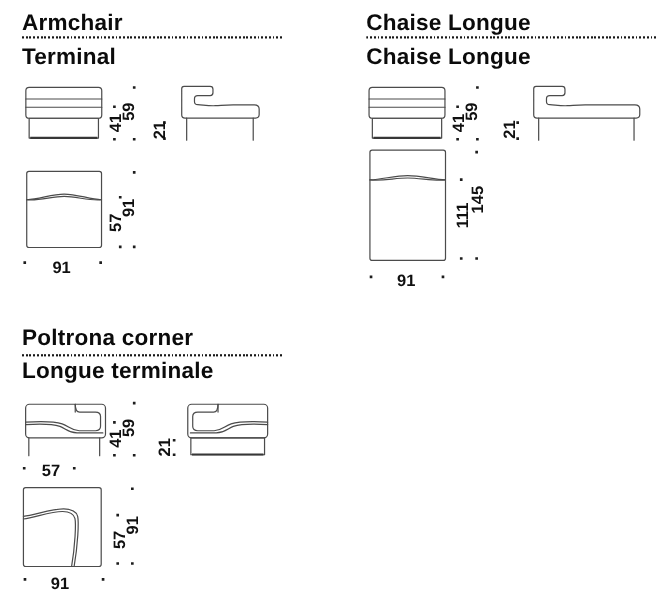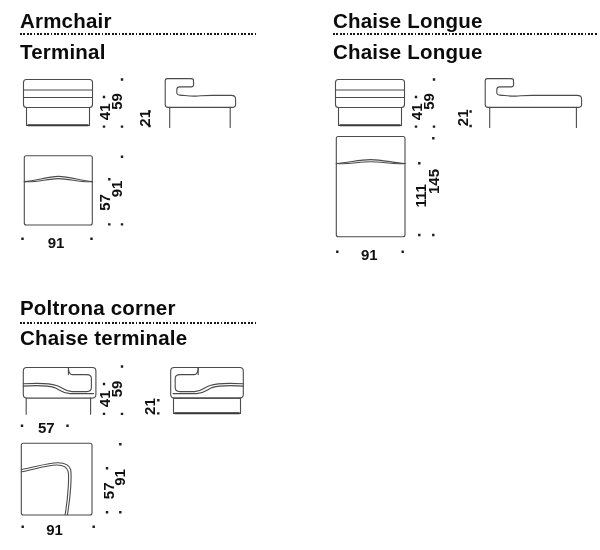--- a/index.html
+++ b/index.html
@@ -23,21 +23,21 @@
   <div class="title" style="left:20px;top:9px">Armchair</div>
   <div class="dotted" style="left:20px;top:33.4px;width:238px"></div>
   <div class="title" style="left:20px;top:40.3px">Terminal</div>
 
   <div class="title" style="left:333px;top:9px">Chaise Longue</div>
   <div class="dotted" style="left:333px;top:33.4px;width:264px"></div>
   <div class="title" style="left:333px;top:40.3px">Chaise Longue</div>
 
   <div class="title" style="left:20px;top:295.8px">Poltrona corner</div>
   <div class="dotted" style="left:20px;top:322.4px;width:238px"></div>
-  <div class="title" style="left:20px;top:325.8px">Chaise terminale</div>
+  <div class="title" style="left:20px;top:325.8px">Longue terminale</div>
 
   <svg width="600" height="550" viewBox="0 0 600 550">
 
     <g>
       <g>
         <rect class="ln" x="23.5" y="79.5" width="69" height="28" rx="3"></rect>
         <path class="ln" d="M23.5 90H92.5M23.5 97.5H92.5"></path>
         <rect class="ln" x="26.5" y="107.5" width="63" height="18"></rect>
         <path class="thick" d="M27.5 125.3H88.5"></path>
       </g>

